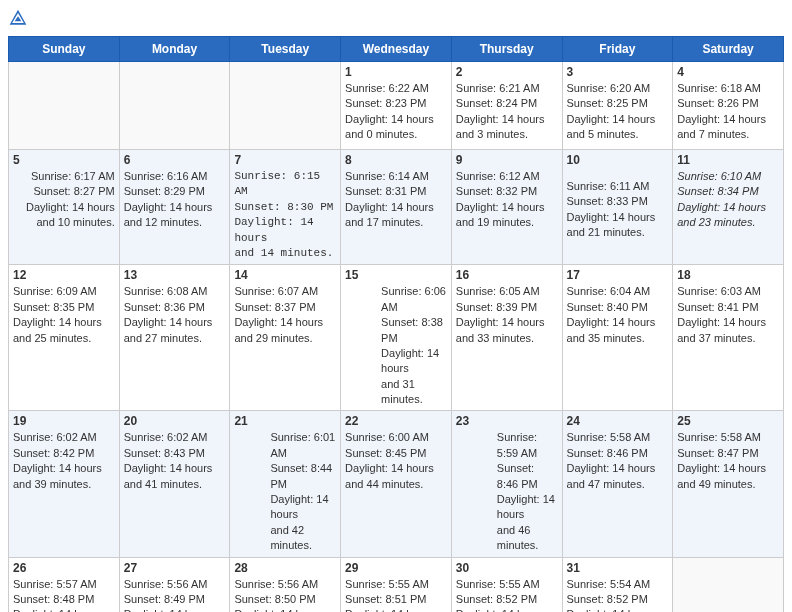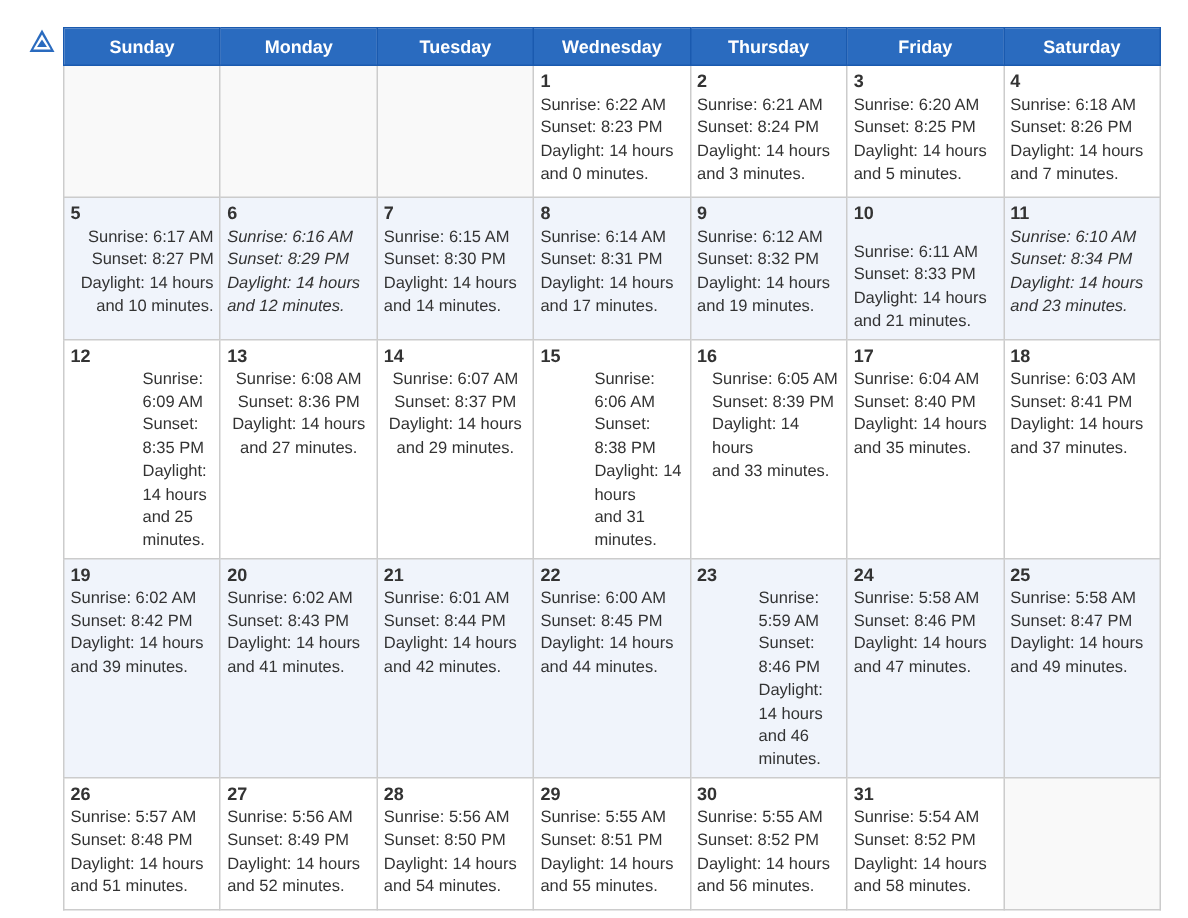--- a/index.html
+++ b/index.html
@@ -6,23 +6,23 @@
     body {
       width: 792px;
       height: 612px;
       font-family: Arial, sans-serif;
       background: #fff;
       overflow: hidden;
     }
     .page {
       width: 792px;
       height: 612px;
-      padding: 18px;
+      padding: 8px;
       display: flex;
-      flex-direction: row;
+      flex-direction: column;
     }
     .header {
       display: flex;
       justify-content: space-between;
       align-items: flex-start;
       margin-bottom: 8px;
     }
     .logo {
       display: flex;
       align-items: center;
@@ -176,28 +176,28 @@
         <tr class="row-alt">
           <td>
             <span class="day-num">5</span>
             <div class="day-info" style="white-space: pre-line; text-align: right;">Sunrise: 6:17 AM
 Sunset: 8:27 PM
 Daylight: 14 hours
 and 10 minutes.</div>
           </td>
           <td>
             <span class="day-num">6</span>
-            <div class="day-info" style="white-space: pre-line; font-style: italic;">Sunrise: 6:16 AM
+            <div class="day-info" style="white-space: pre-line;">Sunrise: 6:16 AM
 Sunset: 8:29 PM
 Daylight: 14 hours
 and 12 minutes.</div>
           </td>
           <td>
             <span class="day-num">7</span>
-            <div class="day-info" style="white-space: pre-line;">Sunrise: 6:15 AM
+            <div class="day-info" style="white-space: pre-line; font-family: Liberation Mono, monospace;">Sunrise: 6:15 AM
 Sunset: 8:30 PM
 Daylight: 14 hours
 and 14 minutes.</div>
           </td>
           <td>
             <span class="day-num">8</span>
             <div class="day-info" style="white-space: pre-line;">Sunrise: 6:14 AM
 Sunset: 8:31 PM
 Daylight: 14 hours
 and 17 minutes.</div>
@@ -220,49 +220,49 @@
             <span class="day-num">11</span>
             <div class="day-info" style="white-space: pre-line; font-style: italic;">Sunrise: 6:10 AM
 Sunset: 8:34 PM
 Daylight: 14 hours
 and 23 minutes.</div>
           </td>
         </tr>
         <tr>
           <td>
             <span class="day-num">12</span>
-            <div class="day-info" style="white-space: pre-line; margin-left: 48px;">Sunrise: 6:09 AM
+            <div class="day-info" style="white-space: pre-line;">Sunrise: 6:09 AM
 Sunset: 8:35 PM
 Daylight: 14 hours
 and 25 minutes.</div>
           </td>
           <td>
             <span class="day-num">13</span>
-            <div class="day-info" style="white-space: pre-line; text-align: center;">Sunrise: 6:08 AM
+            <div class="day-info" style="white-space: pre-line;">Sunrise: 6:08 AM
 Sunset: 8:36 PM
 Daylight: 14 hours
 and 27 minutes.</div>
           </td>
           <td>
             <span class="day-num">14</span>
-            <div class="day-info" style="white-space: pre-line; text-align: center;">Sunrise: 6:07 AM
+            <div class="day-info" style="white-space: pre-line;">Sunrise: 6:07 AM
 Sunset: 8:37 PM
 Daylight: 14 hours
 and 29 minutes.</div>
           </td>
           <td>
             <span class="day-num">15</span>
             <div class="day-info" style="white-space: pre-line; margin-left: 36px;">Sunrise: 6:06 AM
 Sunset: 8:38 PM
 Daylight: 14 hours
 and 31 minutes.</div>
           </td>
           <td>
             <span class="day-num">16</span>
-            <div class="day-info" style="white-space: pre-line; margin-left: 10px;">Sunrise: 6:05 AM
+            <div class="day-info" style="white-space: pre-line;">Sunrise: 6:05 AM
 Sunset: 8:39 PM
 Daylight: 14 hours
 and 33 minutes.</div>
           </td>
           <td>
             <span class="day-num">17</span>
             <div class="day-info" style="white-space: pre-line;">Sunrise: 6:04 AM
 Sunset: 8:40 PM
 Daylight: 14 hours
 and 35 minutes.</div>
@@ -285,21 +285,21 @@
           </td>
           <td>
             <span class="day-num">20</span>
             <div class="day-info" style="white-space: pre-line;">Sunrise: 6:02 AM
 Sunset: 8:43 PM
 Daylight: 14 hours
 and 41 minutes.</div>
           </td>
           <td>
             <span class="day-num">21</span>
-            <div class="day-info" style="white-space: pre-line;">Sunrise: 6:01 AM
+            <div class="day-info" style="white-space: pre-line; margin-left: 36px;">Sunrise: 6:01 AM
 Sunset: 8:44 PM
 Daylight: 14 hours
 and 42 minutes.</div>
           </td>
           <td>
             <span class="day-num">22</span>
             <div class="day-info" style="white-space: pre-line;">Sunrise: 6:00 AM
 Sunset: 8:45 PM
 Daylight: 14 hours
 and 44 minutes.</div>

